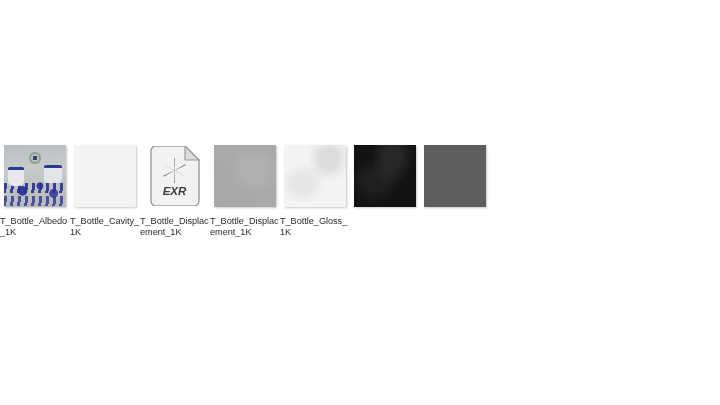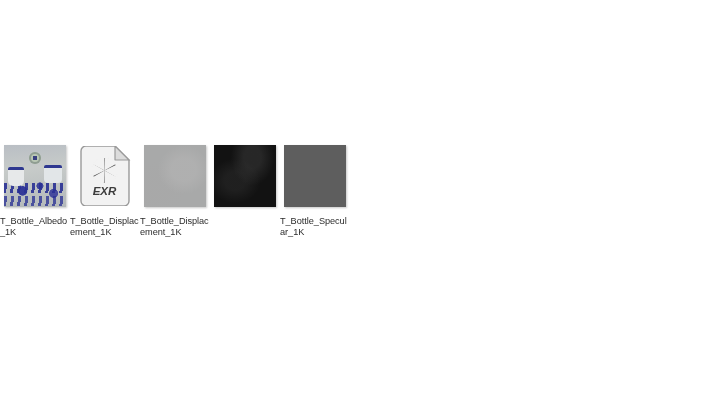--- a/index.html
+++ b/index.html
@@ -246,20 +246,26 @@
         <div class="wave w2"></div>
         <div class="jar-a"></div>
         <div class="jar-b"></div>
         <div class="disc"></div>
       </div>
     </div>
     <div class="file-label">T_Bottle_Albedo_1K</div>
   </div>
 
 
+  <div class="file-item">
+    <div class="thumb-wrap">
+      <div class="thumb t-cavity"></div>
+    </div>
+    <div class="file-label">T_Bottle_Cavity_1K</div>
+  </div>
 
   <div class="file-item">
     <div class="thumb-wrap">
       <div class="thumb t-exr">
         <svg class="exr-doc" width="56" height="60" viewBox="0 0 56 60">
           <path d="M4 5 a5 5 0 0 1 5 -5 h29 l14 14 v41 a5 5 0 0 1 -5 5 h-38 a5 5 0 0 1 -5 -5 z" fill="#f2f2f2" stroke="#9a9a9a" stroke-width="1.4"></path>
           <path d="M38 0 l14 14 h-14 z" fill="#dcdcdc" stroke="#9a9a9a" stroke-width="1.2"></path>
           <g transform="translate(27.5,24.5)" fill="#4a4a4a">
             <circle r="13.2" fill="#4a4a4a"></circle>
             <g fill="#f2f2f2">
@@ -279,29 +285,34 @@
     <div class="file-label">T_Bottle_Displacement_1K</div>
   </div>
 
   <div class="file-item">
     <div class="thumb-wrap">
       <div class="thumb t-disp"></div>
     </div>
     <div class="file-label">T_Bottle_Displacement_1K</div>
   </div>
 
+  <div class="file-item">
+    <div class="thumb-wrap">
+      <div class="thumb t-gloss"></div>
+    </div>
+    <div class="file-label">T_Bottle_Gloss_1K</div>
+  </div>
 
 
 
   <div class="file-item">
     <div class="thumb-wrap">
       <div class="thumb t-roughness"></div>
     </div>
   </div>
 
   <div class="file-item">
     <div class="thumb-wrap">
       <div class="thumb t-specular"></div>
     </div>
-    <div class="file-label">T_Bottle_Specular_1K</div>
   </div>
 
 </div>
 
 </body></html>

